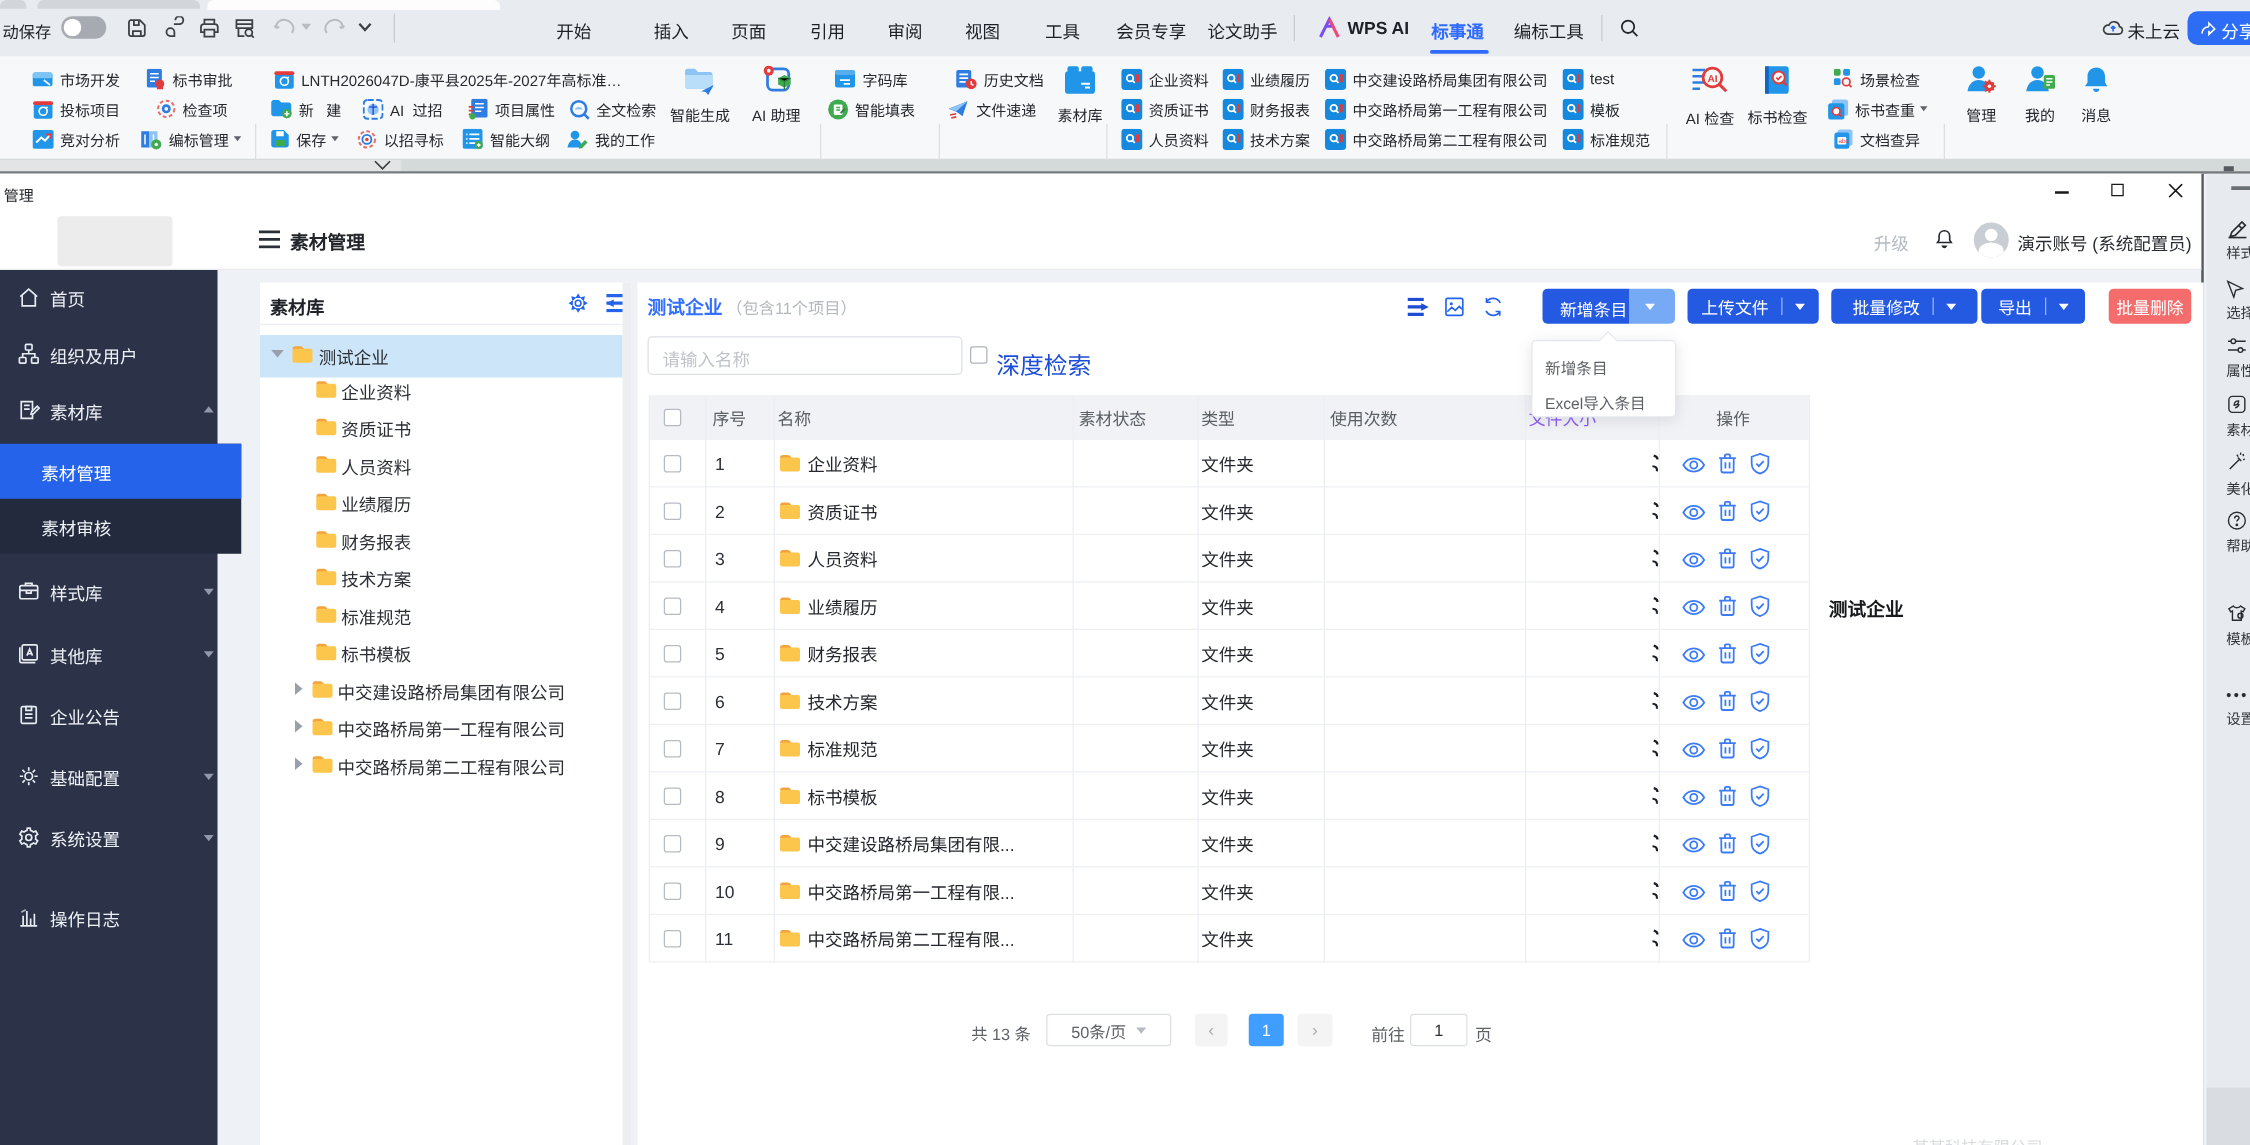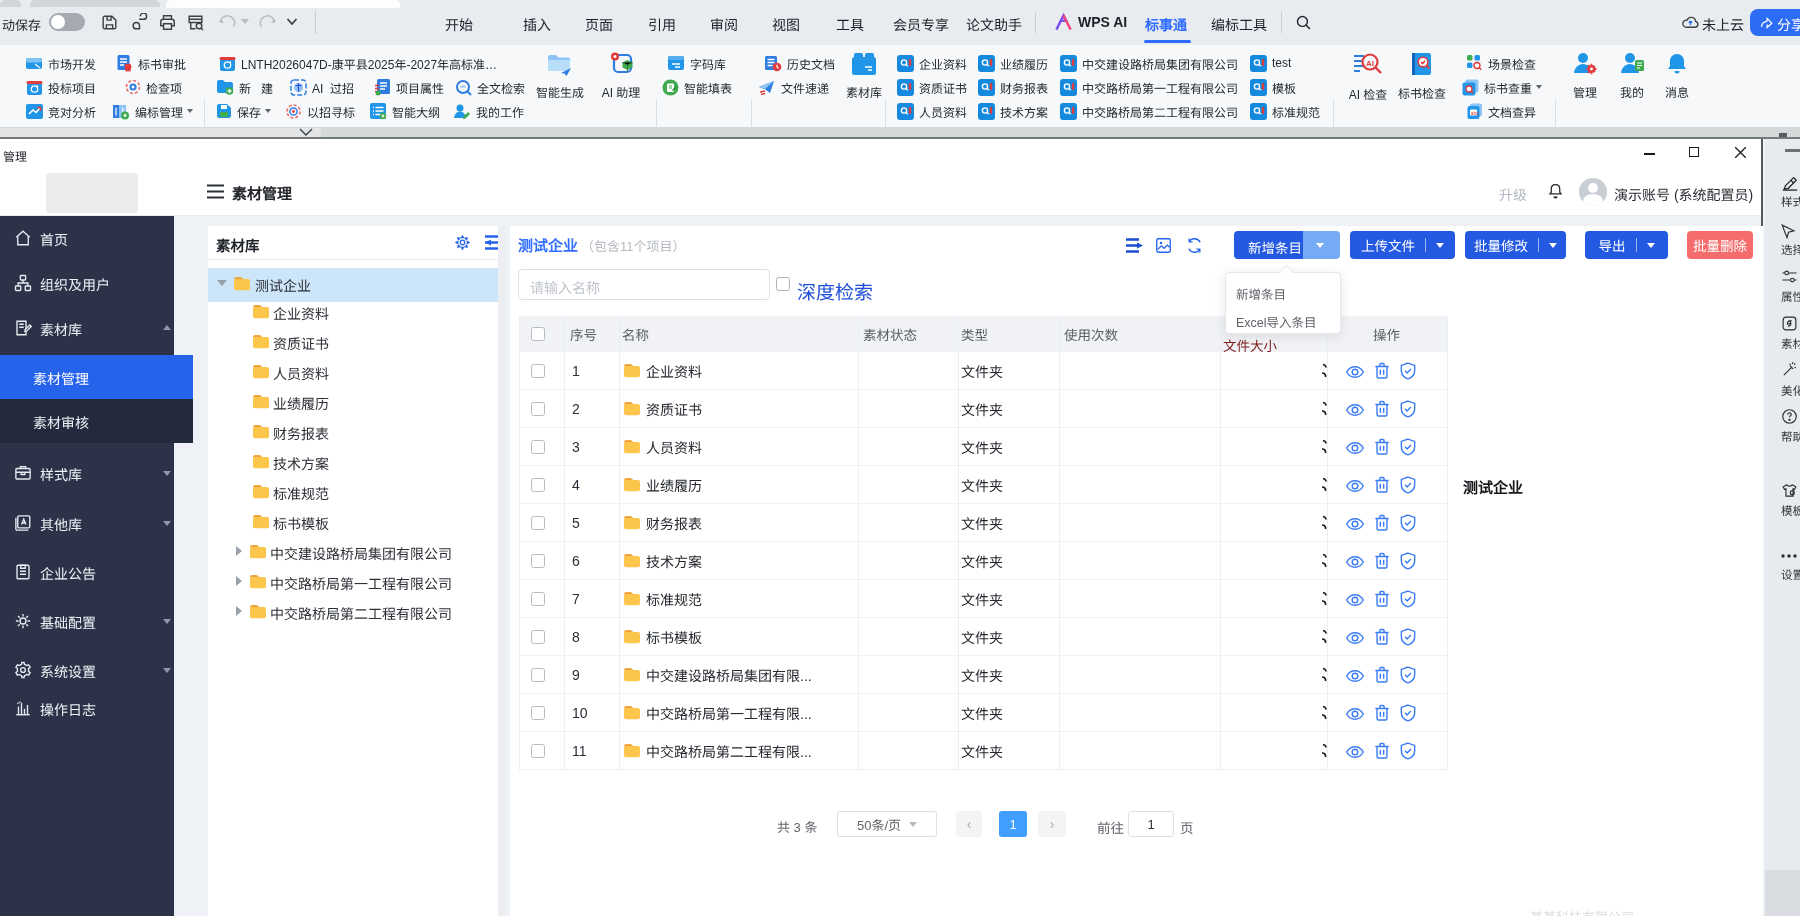--- a/index.html
+++ b/index.html
@@ -490,21 +490,21 @@
         <div class="snarr dn" style="top:20px"></div>
       </div>
     <div class="sn" style="top:432px">
         <svg class="sic" viewBox="0 0 24 24" fill="none" stroke="#e8ecf2" stroke-width="1.8">
           <circle cx="12" cy="12" r="3.2"></circle>
           <path d="M19.5 12c0-.6-.1-1.2-.2-1.8l2.2-1.7-2-3.4-2.6 1a8 8 0 0 0-3-1.7L13.5 2h-3l-.4 2.4a8 8 0 0 0-3 1.7l-2.6-1-2 3.4 2.2 1.7a8 8 0 0 0 0 3.6L2.5 15.5l2 3.4 2.6-1a8 8 0 0 0 3 1.7l.4 2.4h3l.4-2.4a8 8 0 0 0 3-1.7l2.6 1 2-3.4-2.2-1.7c.1-.6.2-1.2.2-1.8z"></path>
         </svg>
         <span class="lab">系统设置</span>
         <div class="snarr dn" style="top:20px"></div>
       </div>
-    <div class="sn" style="top:470px">
+    <div class="sn" style="top:496px">
         <svg class="sic" viewBox="0 0 24 24" fill="none" stroke="#e8ecf2" stroke-width="1.8">
           <path d="M3 21h18"></path>
           <path d="M6 21V10M10 21V5M14 21v-8M18 21V8"></path>
           <path d="M4 6c2 0 3-2 5-2" opacity=".7"></path>
         </svg>
         <span class="lab">操作日志</span>
       </div>
   </div>
   <div id="treepanel">
     <div class="abs" style="left:8px;top:8px;font-size:14.5px;font-weight:600;color:#1f2329">素材库</div>
@@ -610,36 +610,36 @@
     <svg class="abs" style="left:676px;top:11px" width="17" height="17" viewBox="0 0 24 24" fill="none" stroke="#2563eb" stroke-width="2">
         <path d="M20 7.5A9 9 0 0 0 4.5 6.3M4 16.5a9 9 0 0 0 15.5 1.2"></path>
         <path d="M4.5 2v4.8h4.8" stroke-width="1.8"></path>
         <path d="M19.5 22v-4.8h-4.8" stroke-width="1.8"></path>
       </svg>
     <div class="hbtn" style="left:724px;width:106px;background:linear-gradient(90deg,#2459e2 0 69px,#77aaf4 69px 100%)">
         <span style="position:absolute;left:14px;top:6px">新增条目</span>
         <span class="warr" style="position:absolute;left:82px;top:12px"></span>
       </div>
     <div class="hbtn" style="left:840px;width:105px">上传文件<span class="bsep"></span><span class="warr"></span></div>
-    <div class="hbtn" style="left:955px;width:101px">批量修改<span class="bsep"></span><span class="warr"></span></div>
+    <div class="hbtn" style="left:955px;width:117px">批量修改<span class="bsep"></span><span class="warr"></span></div>
     <div class="hbtn" style="left:1075px;width:83px">导出<span class="bsep"></span><span class="warr"></span></div>
     <div class="hbtn" style="left:1177px;width:66px;background:#f56c6c">批量删除</div>
     <div class="abs" style="left:8px;top:43px;width:252px;height:31px;border:1px solid #dcdfe6;border-radius:4px;background:#fff"></div>
     <div class="abs" style="left:20px;top:51px;font-size:14px;color:#bfc4cc">请输入名称</div>
     <div class="cb" style="left:266px;top:51px;border-color:#aeb3bb"></div>
     <div class="abs" style="left:287px;top:51px;font-size:19px;color:#1d4ed8">深度检索</div>
     <div id="tbl">
       <div class="th" style="left:9px;width:928px"></div>
       <div class="cb" style="left:21px;top:11px"></div>
       <div class="cell" style="left:60px;top:0;height:36px;color:#5b6066;font-size:13.5px">序号</div>
       <div class="cell" style="left:112px;top:0;height:36px;color:#5b6066;font-size:13.5px">名称</div>
       <div class="cell" style="left:353px;top:0;height:36px;color:#5b6066;font-size:13.5px">素材状态</div>
       <div class="cell" style="left:451px;top:0;height:36px;color:#5b6066;font-size:13.5px">类型</div>
       <div class="cell" style="left:554px;top:0;height:36px;color:#5b6066;font-size:13.5px">使用次数</div>
-      <div class="cell" style="left:713px;top:11px;height:36px;color:#7f1d1d;font-size:13.5px">文件大小</div>
+      <div class="cell" style="left:713px;top:0;height:36px;color:#8b5cf6;font-size:13.5px">文件大小</div>
       <div class="cell" style="left:863px;top:0;height:36px;color:#5b6066;font-size:13.5px">操作</div>
       <div class="vline" style="left:9px;height:454px"></div>
 <div class="vline" style="left:54px;height:454px"></div>
 <div class="vline" style="left:109px;height:454px"></div>
 <div class="vline" style="left:348px;height:454px"></div>
 <div class="vline" style="left:448px;height:454px"></div>
 <div class="vline" style="left:549px;height:454px"></div>
 <div class="vline" style="left:710px;height:454px"></div>
 <div class="vline" style="left:817px;height:454px"></div>
 <div class="vline" style="left:937px;height:454px"></div>
@@ -857,21 +857,21 @@
 <svg class="abs" style="left:835px;top:426px" width="20" height="20">
           <use href="#eye"></use>
         </svg>
 <svg class="abs" style="left:862px;top:425px" width="20" height="20">
           <use href="#trash"></use>
         </svg>
 <svg class="abs" style="left:888px;top:425px" width="20" height="20">
           <use href="#shield"></use>
         </svg>
     </div>
-    <div class="abs" style="left:267px;top:591px;font-size:13px;color:#5f6368">共 3 条</div>
+    <div class="abs" style="left:267px;top:591px;font-size:13px;color:#5f6368">共 13 条</div>
     <div class="pgbox" style="left:327px;width:100px;border:1px solid #dcdfe6;background:#fff;color:#606266">50条/页<span class="warr" style="border-top-color:#b6bac2;margin-left:8px;border-left-width:4px;border-right-width:4px;border-top-width:5px"></span></div>
     <div class="pgbox" style="left:446px;width:26px;background:#f4f4f5;color:#a8abb2;font-size:14px">‹</div>
     <div class="pgbox" style="left:489px;width:28px;background:#3f9eff;color:#fff">1</div>
     <div class="pgbox" style="left:528px;width:28px;background:#f4f4f5;color:#a8abb2;font-size:14px">›</div>
     <div class="abs" style="left:587px;top:591px;font-size:13.5px;color:#5f6368">前往</div>
     <div class="pgbox" style="left:618px;width:46px;border:1px solid #dcdfe6;background:#fff;color:#2c2f35">1</div>
     <div class="abs" style="left:670px;top:591px;font-size:13.5px;color:#5f6368">页</div>
     <div class="abs" style="left:953px;top:250px;font-size:15px;font-weight:700;color:#17191d">测试企业</div>
     <div class="abs" style="left:1020px;top:681px;font-size:13px;color:rgba(152,160,170,.38)">某某科技有限公司</div>
     <div id="ddown">

